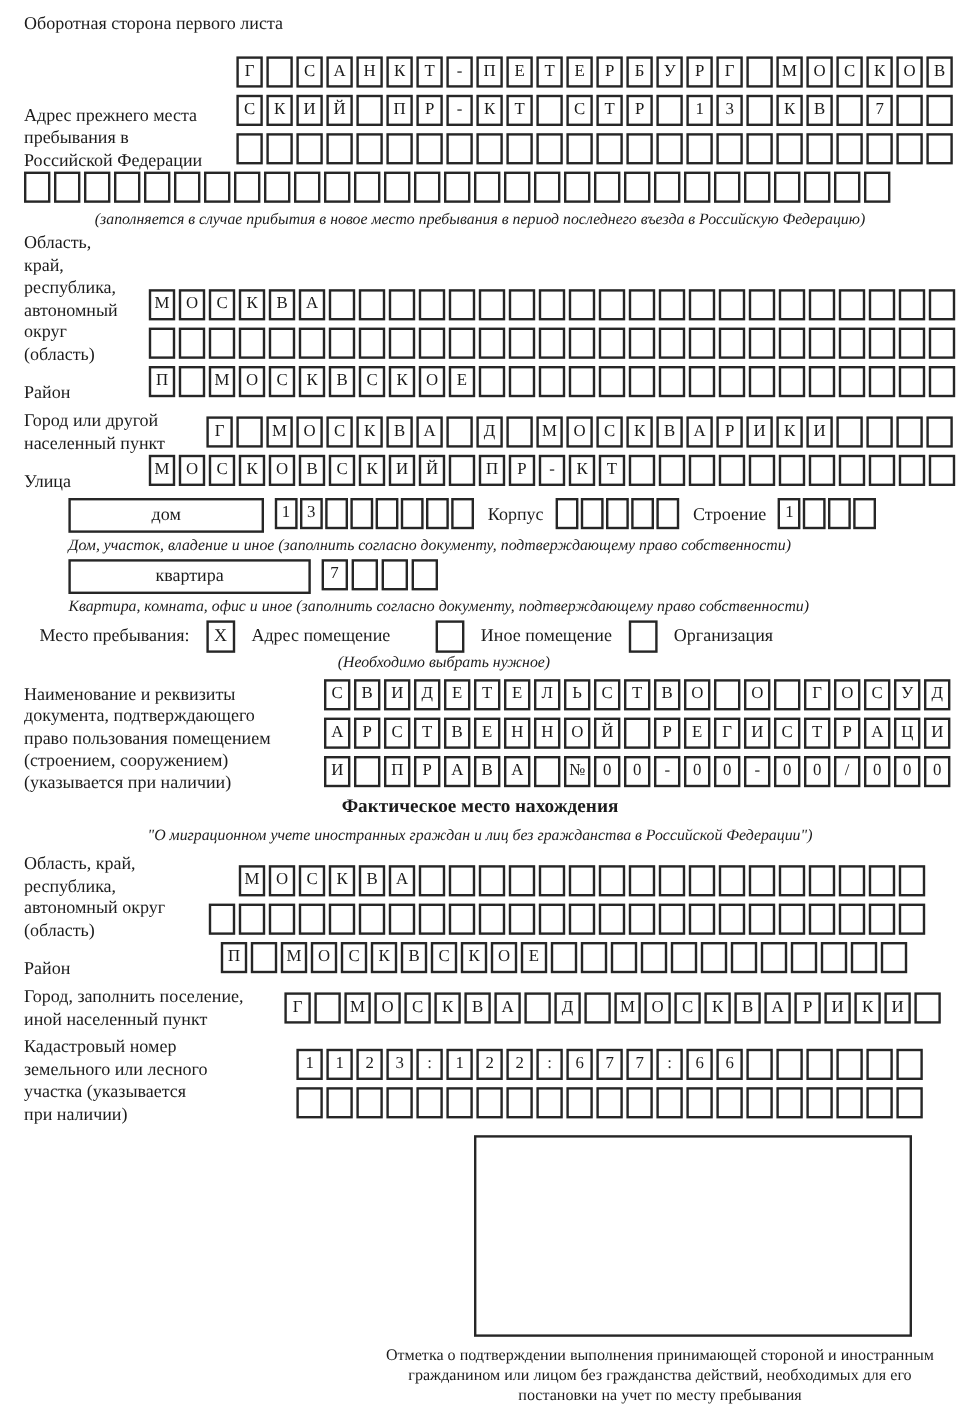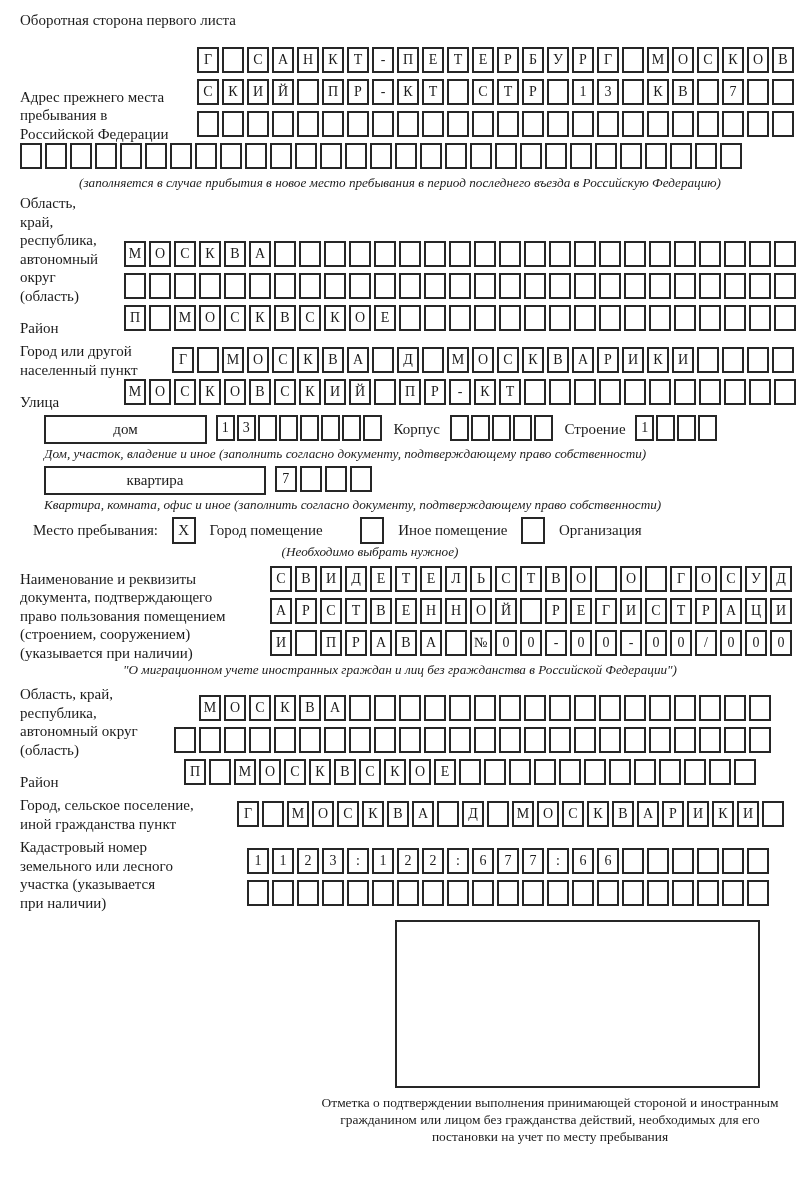--- a/index.html
+++ b/index.html
@@ -27,21 +27,21 @@
   .inline-lbl{display:inline-block;vertical-align:top;line-height:29px;padding:0 6px;}
   
   .chk{display:inline-block;box-sizing:border-box;width:24px;height:27px;border:2px solid #262626;
        text-align:center;line-height:23px;vertical-align:top;margin:0 10px;}
   .presence-row{margin:4px 0 0 13px;line-height:27px;}
   
   .stamp-box{box-sizing:border-box;border:2px solid #262626;width:365px;height:168px;
              margin:8px 0 6px 375px;}
   .stamp-caption{width:460px;margin-left:300px;text-align:center;font-size:13.4px;line-height:17px;}
   .mt2{margin-top:2px;} .mt4{margin-top:4px;} .mt6{margin-top:6px;}
-  .indent{margin-left:8px;padding-left:16px;}
+  .indent{margin-left:21px;padding-left:16px;}
 </style>
 </head>
 <body>
 
 <div class="page">
 
   <div class="corner">Оборотная сторона первого листа</div>
 
   <div class="field">
     <div class="flabel" style="flex-basis:150px">Адрес прежнего места пребывания в Российской Федерации</div>
@@ -82,62 +82,63 @@
     <span class="wbox" style="width:163px">дом</span>
     <span class="boxrow cell-sm" style="display:inline-block"><span class="cell">1</span><span class="cell">3</span><span class="cell"></span><span class="cell"></span><span class="cell"></span><span class="cell"></span><span class="cell"></span><span class="cell"></span></span>
     <span class="inline-lbl">Корпус</span>
     <span class="boxrow cell-sm" style="display:inline-block"><span class="cell"></span><span class="cell"></span><span class="cell"></span><span class="cell"></span><span class="cell"></span></span>
     <span class="inline-lbl">Строение</span>
     <span class="boxrow cell-sm" style="display:inline-block"><span class="cell">1</span><span class="cell"></span><span class="cell"></span><span class="cell"></span></span>
   </div>
   <div class="note indent">Дом, участок, владение и иное (заполнить согласно документу, подтверждающему право собственности)</div>
 
   <div class="indent mt4" style="white-space:nowrap;height:31px;">
-    <span class="wbox" style="width:222px">квартира</span>
+    <span class="wbox" style="width:202px">квартира</span>
     <span class="boxrow" style="display:inline-block"><span class="cell">7</span><span class="cell"></span><span class="cell"></span><span class="cell"></span></span>
   </div>
   <div class="note indent">Квартира, комната, офис и иное (заполнить согласно документу, подтверждающему право собственности)</div>
 
   <div class="presence-row">
     <span>Место пребывания:</span>
     <span class="chk">X</span>
-    <span style="margin-right:24px">Город помещение</span>
+    <span style="margin-right:24px">Адрес помещение</span>
     <span class="chk"></span>
     <span style="">Иное помещение</span>
     <span class="chk"></span>
     <span>Организация</span>
   </div>
   <div class="note" style="text-align:center;width:700px">(Необходимо выбрать нужное)</div>
 
   <div class="field mt6">
     <div class="flabel" style="flex-basis:210px">Наименование и реквизиты документа, подтверждающего право пользования помещением (строением, сооружением) (указывается при наличии)</div>
     <div class="rows" style="margin-left:18px">
       <div class="boxrow"><span class="cell">С</span><span class="cell">В</span><span class="cell">И</span><span class="cell">Д</span><span class="cell">Е</span><span class="cell">Т</span><span class="cell">Е</span><span class="cell">Л</span><span class="cell">Ь</span><span class="cell">С</span><span class="cell">Т</span><span class="cell">В</span><span class="cell">О</span><span class="cell"></span><span class="cell">О</span><span class="cell"></span><span class="cell">Г</span><span class="cell">О</span><span class="cell">С</span><span class="cell">У</span><span class="cell">Д</span></div>
       <div class="boxrow"><span class="cell">А</span><span class="cell">Р</span><span class="cell">С</span><span class="cell">Т</span><span class="cell">В</span><span class="cell">Е</span><span class="cell">Н</span><span class="cell">Н</span><span class="cell">О</span><span class="cell">Й</span><span class="cell"></span><span class="cell">Р</span><span class="cell">Е</span><span class="cell">Г</span><span class="cell">И</span><span class="cell">С</span><span class="cell">Т</span><span class="cell">Р</span><span class="cell">А</span><span class="cell">Ц</span><span class="cell">И</span></div>
       <div class="boxrow"><span class="cell">И</span><span class="cell"></span><span class="cell">П</span><span class="cell">Р</span><span class="cell">А</span><span class="cell">В</span><span class="cell">А</span><span class="cell"></span><span class="cell">№</span><span class="cell">0</span><span class="cell">0</span><span class="cell">-</span><span class="cell">0</span><span class="cell">0</span><span class="cell">-</span><span class="cell">0</span><span class="cell">0</span><span class="cell">/</span><span class="cell">0</span><span class="cell">0</span><span class="cell">0</span></div>
     </div>
   </div>
 
+  <div class="sect-title" style="margin-top:2px">Фактическое место нахождения</div>
   <div class="note center">"О миграционном учете иностранных граждан и лиц без гражданства в Российской Федерации")</div>
 
   <div class="field mt4">
     <div class="flabel" style="flex-basis:150px">Область, край, республика, автономный округ (область)</div>
     <div class="rows" style="margin-left:7px">
       <div class="boxrow"><span class="cell">М</span><span class="cell">О</span><span class="cell">С</span><span class="cell">К</span><span class="cell">В</span><span class="cell">А</span><span class="cell"></span><span class="cell"></span><span class="cell"></span><span class="cell"></span><span class="cell"></span><span class="cell"></span><span class="cell"></span><span class="cell"></span><span class="cell"></span><span class="cell"></span><span class="cell"></span><span class="cell"></span><span class="cell"></span><span class="cell"></span><span class="cell"></span><span class="cell"></span><span class="cell"></span></div>
       <div class="boxrow shift-left"><span class="cell"></span><span class="cell"></span><span class="cell"></span><span class="cell"></span><span class="cell"></span><span class="cell"></span><span class="cell"></span><span class="cell"></span><span class="cell"></span><span class="cell"></span><span class="cell"></span><span class="cell"></span><span class="cell"></span><span class="cell"></span><span class="cell"></span><span class="cell"></span><span class="cell"></span><span class="cell"></span><span class="cell"></span><span class="cell"></span><span class="cell"></span><span class="cell"></span><span class="cell"></span><span class="cell"></span></div>
     </div>
   </div>
 
   <div class="field">
     <div class="flabel" style="flex-basis:135px">Район</div>
     <div class="boxrow" style="margin-left:7px"><span class="cell">П</span><span class="cell"></span><span class="cell">М</span><span class="cell">О</span><span class="cell">С</span><span class="cell">К</span><span class="cell">В</span><span class="cell">С</span><span class="cell">К</span><span class="cell">О</span><span class="cell">Е</span><span class="cell"></span><span class="cell"></span><span class="cell"></span><span class="cell"></span><span class="cell"></span><span class="cell"></span><span class="cell"></span><span class="cell"></span><span class="cell"></span><span class="cell"></span><span class="cell"></span><span class="cell"></span></div>
   </div>
 
   <div class="field mt2">
-    <div class="flabel" style="flex-basis:188px">Город, сельское поселение, иной гражданства пункт</div>
+    <div class="flabel" style="flex-basis:188px">Город, заполнить поселение, иной населенный пункт</div>
     <div class="boxrow" style="margin-left:7px"><span class="cell">Г</span><span class="cell"></span><span class="cell">М</span><span class="cell">О</span><span class="cell">С</span><span class="cell">К</span><span class="cell">В</span><span class="cell">А</span><span class="cell"></span><span class="cell">Д</span><span class="cell"></span><span class="cell">М</span><span class="cell">О</span><span class="cell">С</span><span class="cell">К</span><span class="cell">В</span><span class="cell">А</span><span class="cell">Р</span><span class="cell">И</span><span class="cell">К</span><span class="cell">И</span><span class="cell"></span></div>
   </div>
 
   <div class="field mt2">
     <div class="flabel" style="flex-basis:160px">Кадастровый номер земельного или лесного участка (указывается при наличии)</div>
     <div class="rows" style="margin-left:45px">
       <div class="boxrow"><span class="cell">1</span><span class="cell">1</span><span class="cell">2</span><span class="cell">3</span><span class="cell">:</span><span class="cell">1</span><span class="cell">2</span><span class="cell">2</span><span class="cell">:</span><span class="cell">6</span><span class="cell">7</span><span class="cell">7</span><span class="cell">:</span><span class="cell">6</span><span class="cell">6</span><span class="cell"></span><span class="cell"></span><span class="cell"></span><span class="cell"></span><span class="cell"></span><span class="cell"></span></div>
       <div class="boxrow"><span class="cell"></span><span class="cell"></span><span class="cell"></span><span class="cell"></span><span class="cell"></span><span class="cell"></span><span class="cell"></span><span class="cell"></span><span class="cell"></span><span class="cell"></span><span class="cell"></span><span class="cell"></span><span class="cell"></span><span class="cell"></span><span class="cell"></span><span class="cell"></span><span class="cell"></span><span class="cell"></span><span class="cell"></span><span class="cell"></span><span class="cell"></span></div>
     </div>
   </div>

